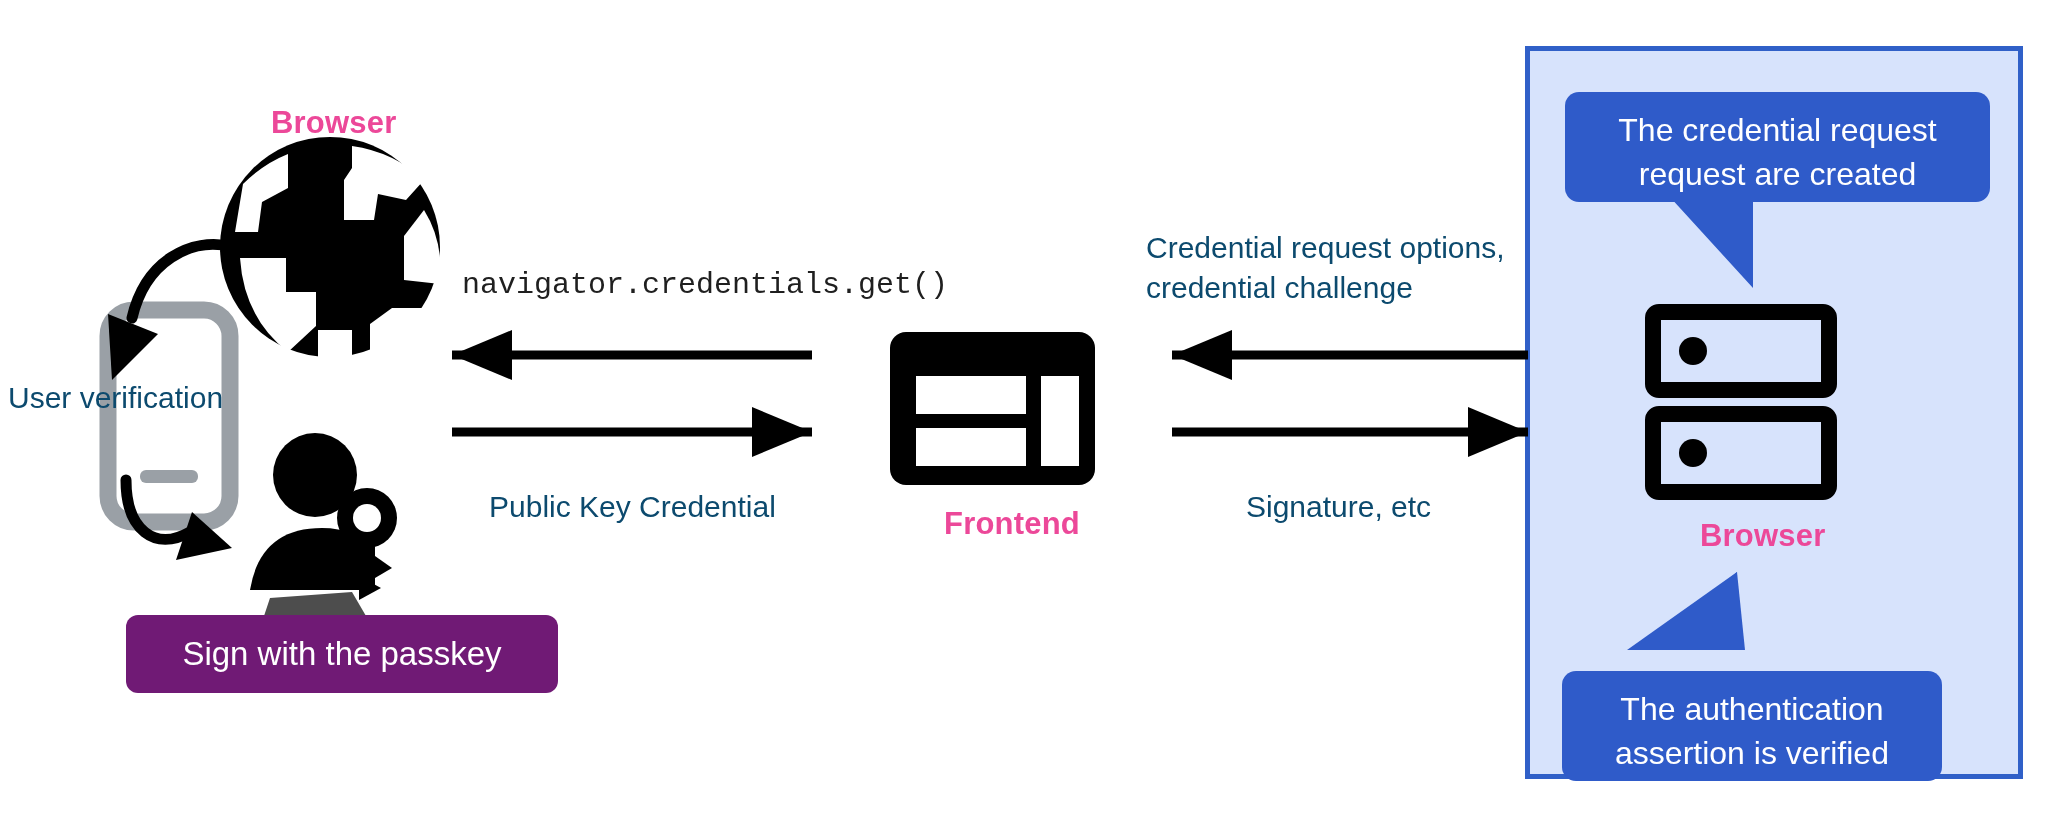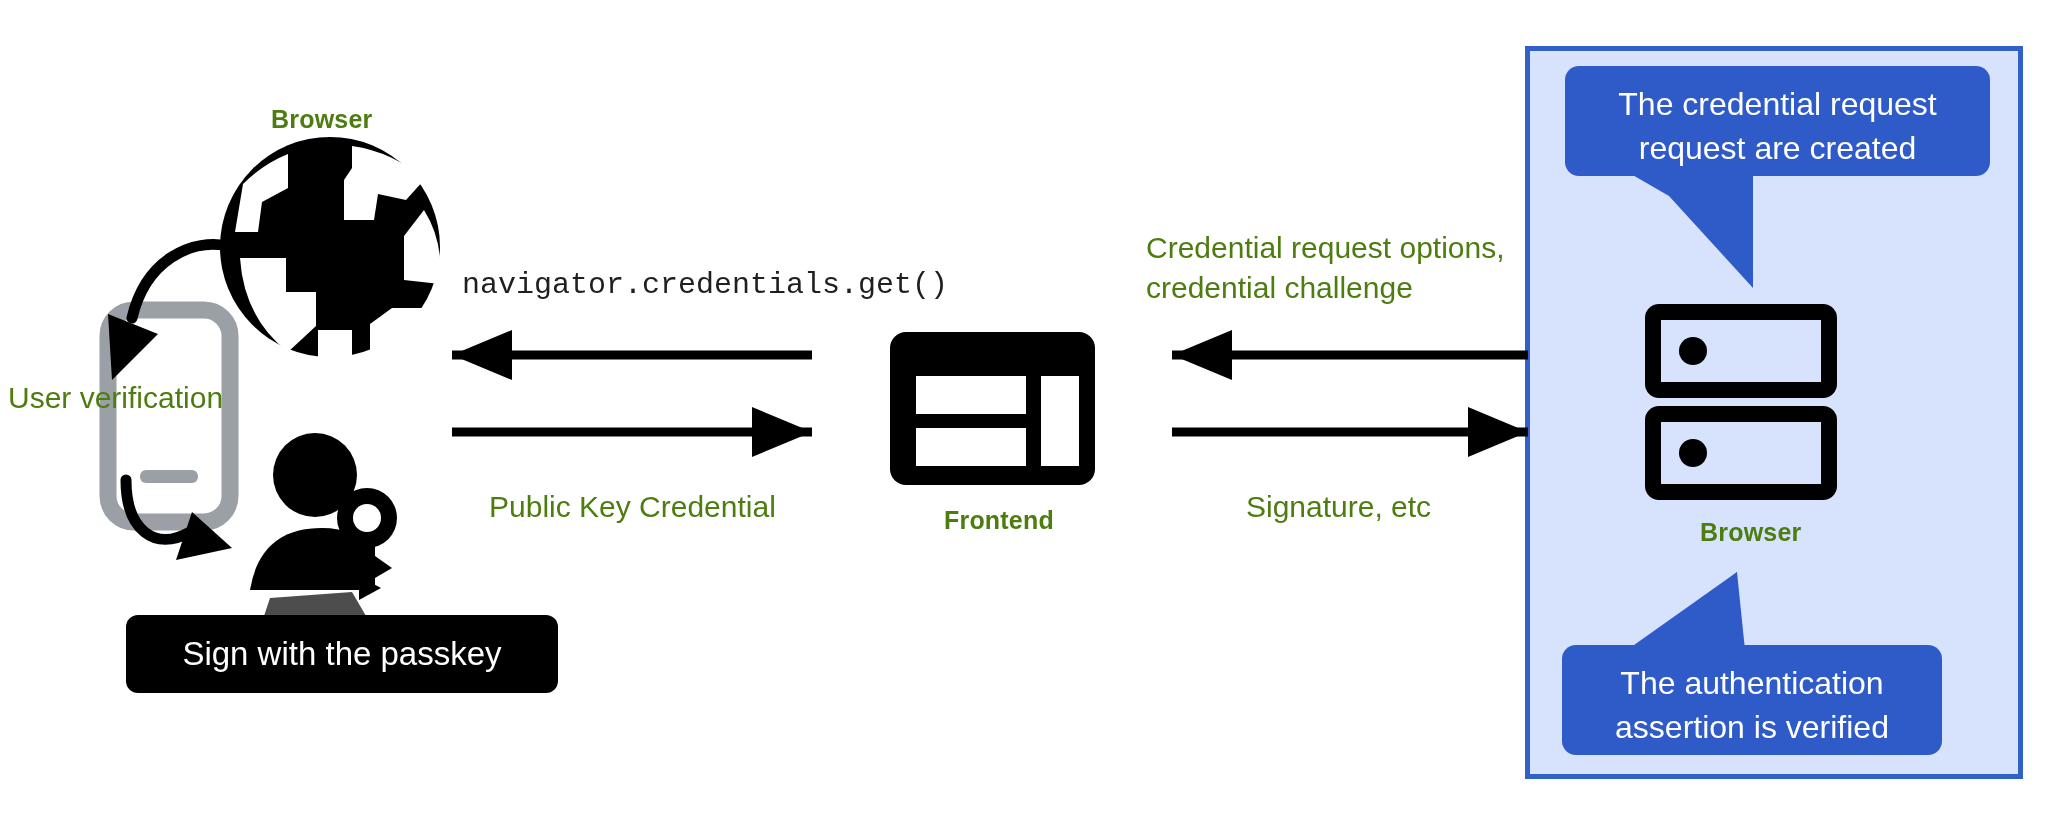--- a/index.html
+++ b/index.html
@@ -16,30 +16,30 @@
     height: 818px;
     background: #ffffff;
     overflow: hidden;
   }
   .abs { position: absolute; }
 
   
   .label-bold {
     font-family: "Liberation Sans", sans-serif;
     font-weight: bold;
-    font-size: 25px;
-    color: #4d7c0f;
+    font-size: 31px;
+    color: #ec4899;
     letter-spacing: 0.2px;
     white-space: nowrap;
   }
   .label-plain {
     font-family: "Liberation Sans", sans-serif;
     font-weight: 400;
     font-size: 30px;
-    color: #4d7c0f;
+    color: #0c4a6e;
     white-space: nowrap;
     line-height: 40px;
   }
   .label-mono {
     font-family: "Liberation Mono", "DejaVu Sans Mono", monospace;
     font-weight: 400;
     font-size: 30px;
     color: #1f1f1f;
     white-space: nowrap;
   }
@@ -59,23 +59,24 @@
   .callout-blue {
     background: #2f5bc9;
     border-radius: 14px;
     color: #ffffff;
     font-family: "Liberation Sans", sans-serif;
     font-size: 32px;
     line-height: 44px;
     text-align: center;
     padding: 16px 20px;
     box-sizing: border-box;
+    margin-top: 26px;
   }
   .callout-dark {
-    background: #000000;
+    background: #701a75;
     border-radius: 12px;
     color: #ffffff;
     font-family: "Liberation Sans", sans-serif;
     font-size: 33px;
     line-height: 44px;
     text-align: center;
     padding: 17px 28px;
     box-sizing: border-box;
     white-space: nowrap;
   }

